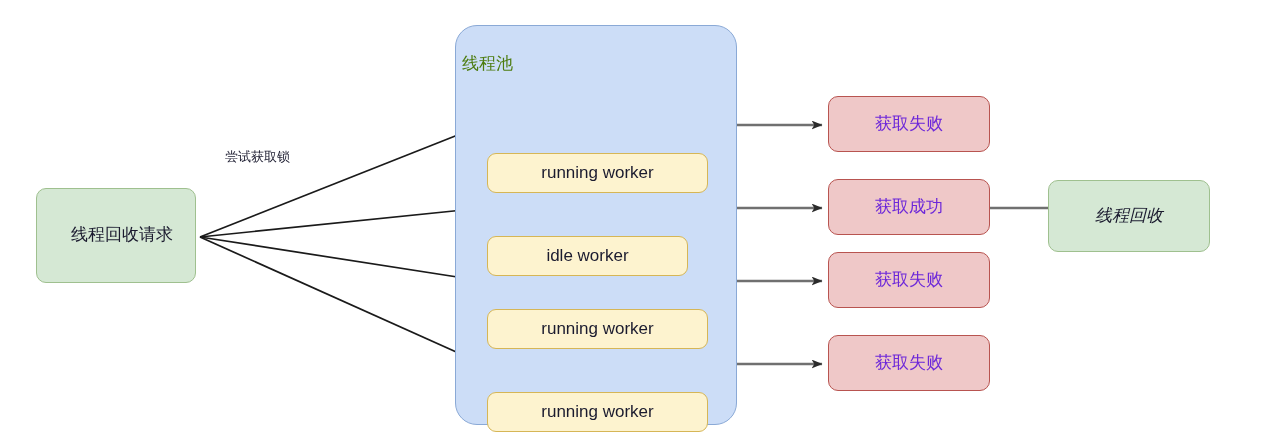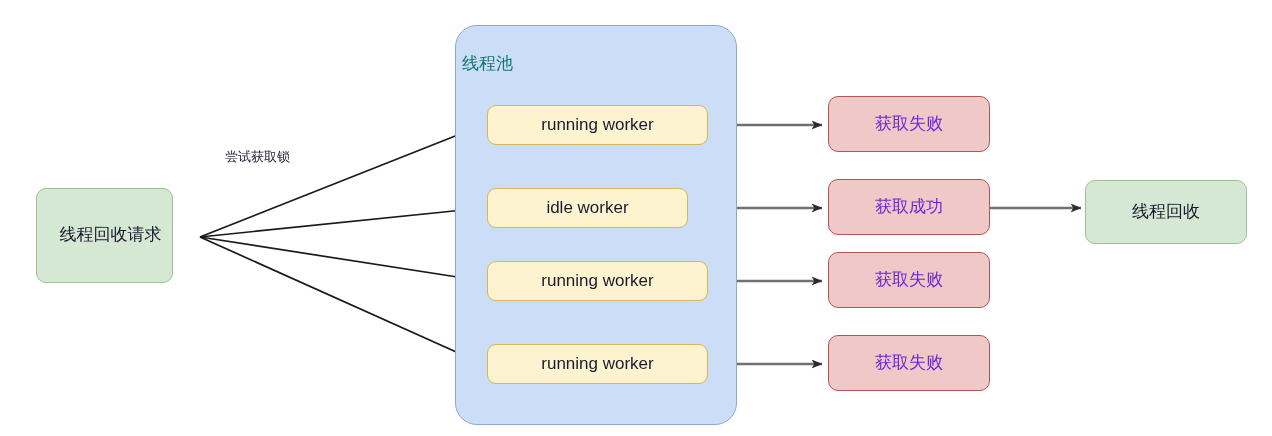--- a/index.html
+++ b/index.html
@@ -41,38 +41,39 @@
   .node-green {
     background: #d5e8d4;
     border: 1.4px solid #9fc08f;
     color: #1b1b2f;
   }
   .node-yellow {
     background: #fdf3cf;
     border: 1.3px solid #d6b656;
     border-radius: 9px;
     color: #1b1b2f;
+    margin-top: 48px;
   }
   .node-red {
     background: #efc8c8;
     border: 1.4px solid #b85450;
     color: #6d28d9;
   }
   .pool {
     position: absolute;
     box-sizing: border-box;
     background: #ccddf7;
     border: 1.6px solid #8aa9d6;
     border-radius: 22px;
     z-index: 1;
   }
   .pool-label {
     position: absolute;
     font-size: 17px;
-    color: #0f766e;
+    color: #4d7c0f;
     z-index: 2;
     white-space: nowrap;
   }
   .edge-label {
     position: absolute;
     font-size: 13px;
     color: #1b1b2f;
     z-index: 4;
     white-space: nowrap;
     background: transparent;
@@ -109,21 +110,21 @@
     </g>
 
     <g>
       <line x1="990" y1="208" x2="1081" y2="208" stroke="#707070" stroke-width="2.4" marker-end="url(#arrowGray)"></line>
     </g>
   </svg>
 
   <div class="pool" style="left:455px; top:25px; width:282px; height:400px;"></div>
   <div class="pool-label" style="left:462px; top:52px;">线程池</div>
 
-  <div class="node node-green" style="left:36px; top:188px; width:137px; height:95px;padding-left:12px;">
+  <div class="node node-green" style="left:36px; top:188px; width:160px; height:95px;padding-left:12px;">
     <span>线程回收请求</span>
   </div>
 
   <div class="edge-label" style="left:225px; top:148px;">尝试获取锁</div>
 
   <div class="node node-yellow worker-box" style="left:487px; top:105px; width:221px; height:40px;">
     <span>running worker</span>
   </div>
   <div class="node node-yellow worker-box" style="left:487px; top:188px; width:201px; height:40px;">
     <span>idle worker</span>
@@ -141,17 +142,17 @@
   <div class="node node-red" style="left:828px; top:179px; width:162px; height:56px;">
     <span>获取成功</span>
   </div>
   <div class="node node-red" style="left:828px; top:252px; width:162px; height:56px;">
     <span>获取失败</span>
   </div>
   <div class="node node-red" style="left:828px; top:335px; width:162px; height:56px;">
     <span>获取失败</span>
   </div>
 
-  <div class="node node-green" style="left:1085px; top:180px; width:162px; height:64px;">
+  <div class="node node-green" style="left:1048px; top:180px; width:162px; height:72px;font-style:italic;">
     <span>线程回收</span>
   </div>
 
 </div>
 
 </body></html>

